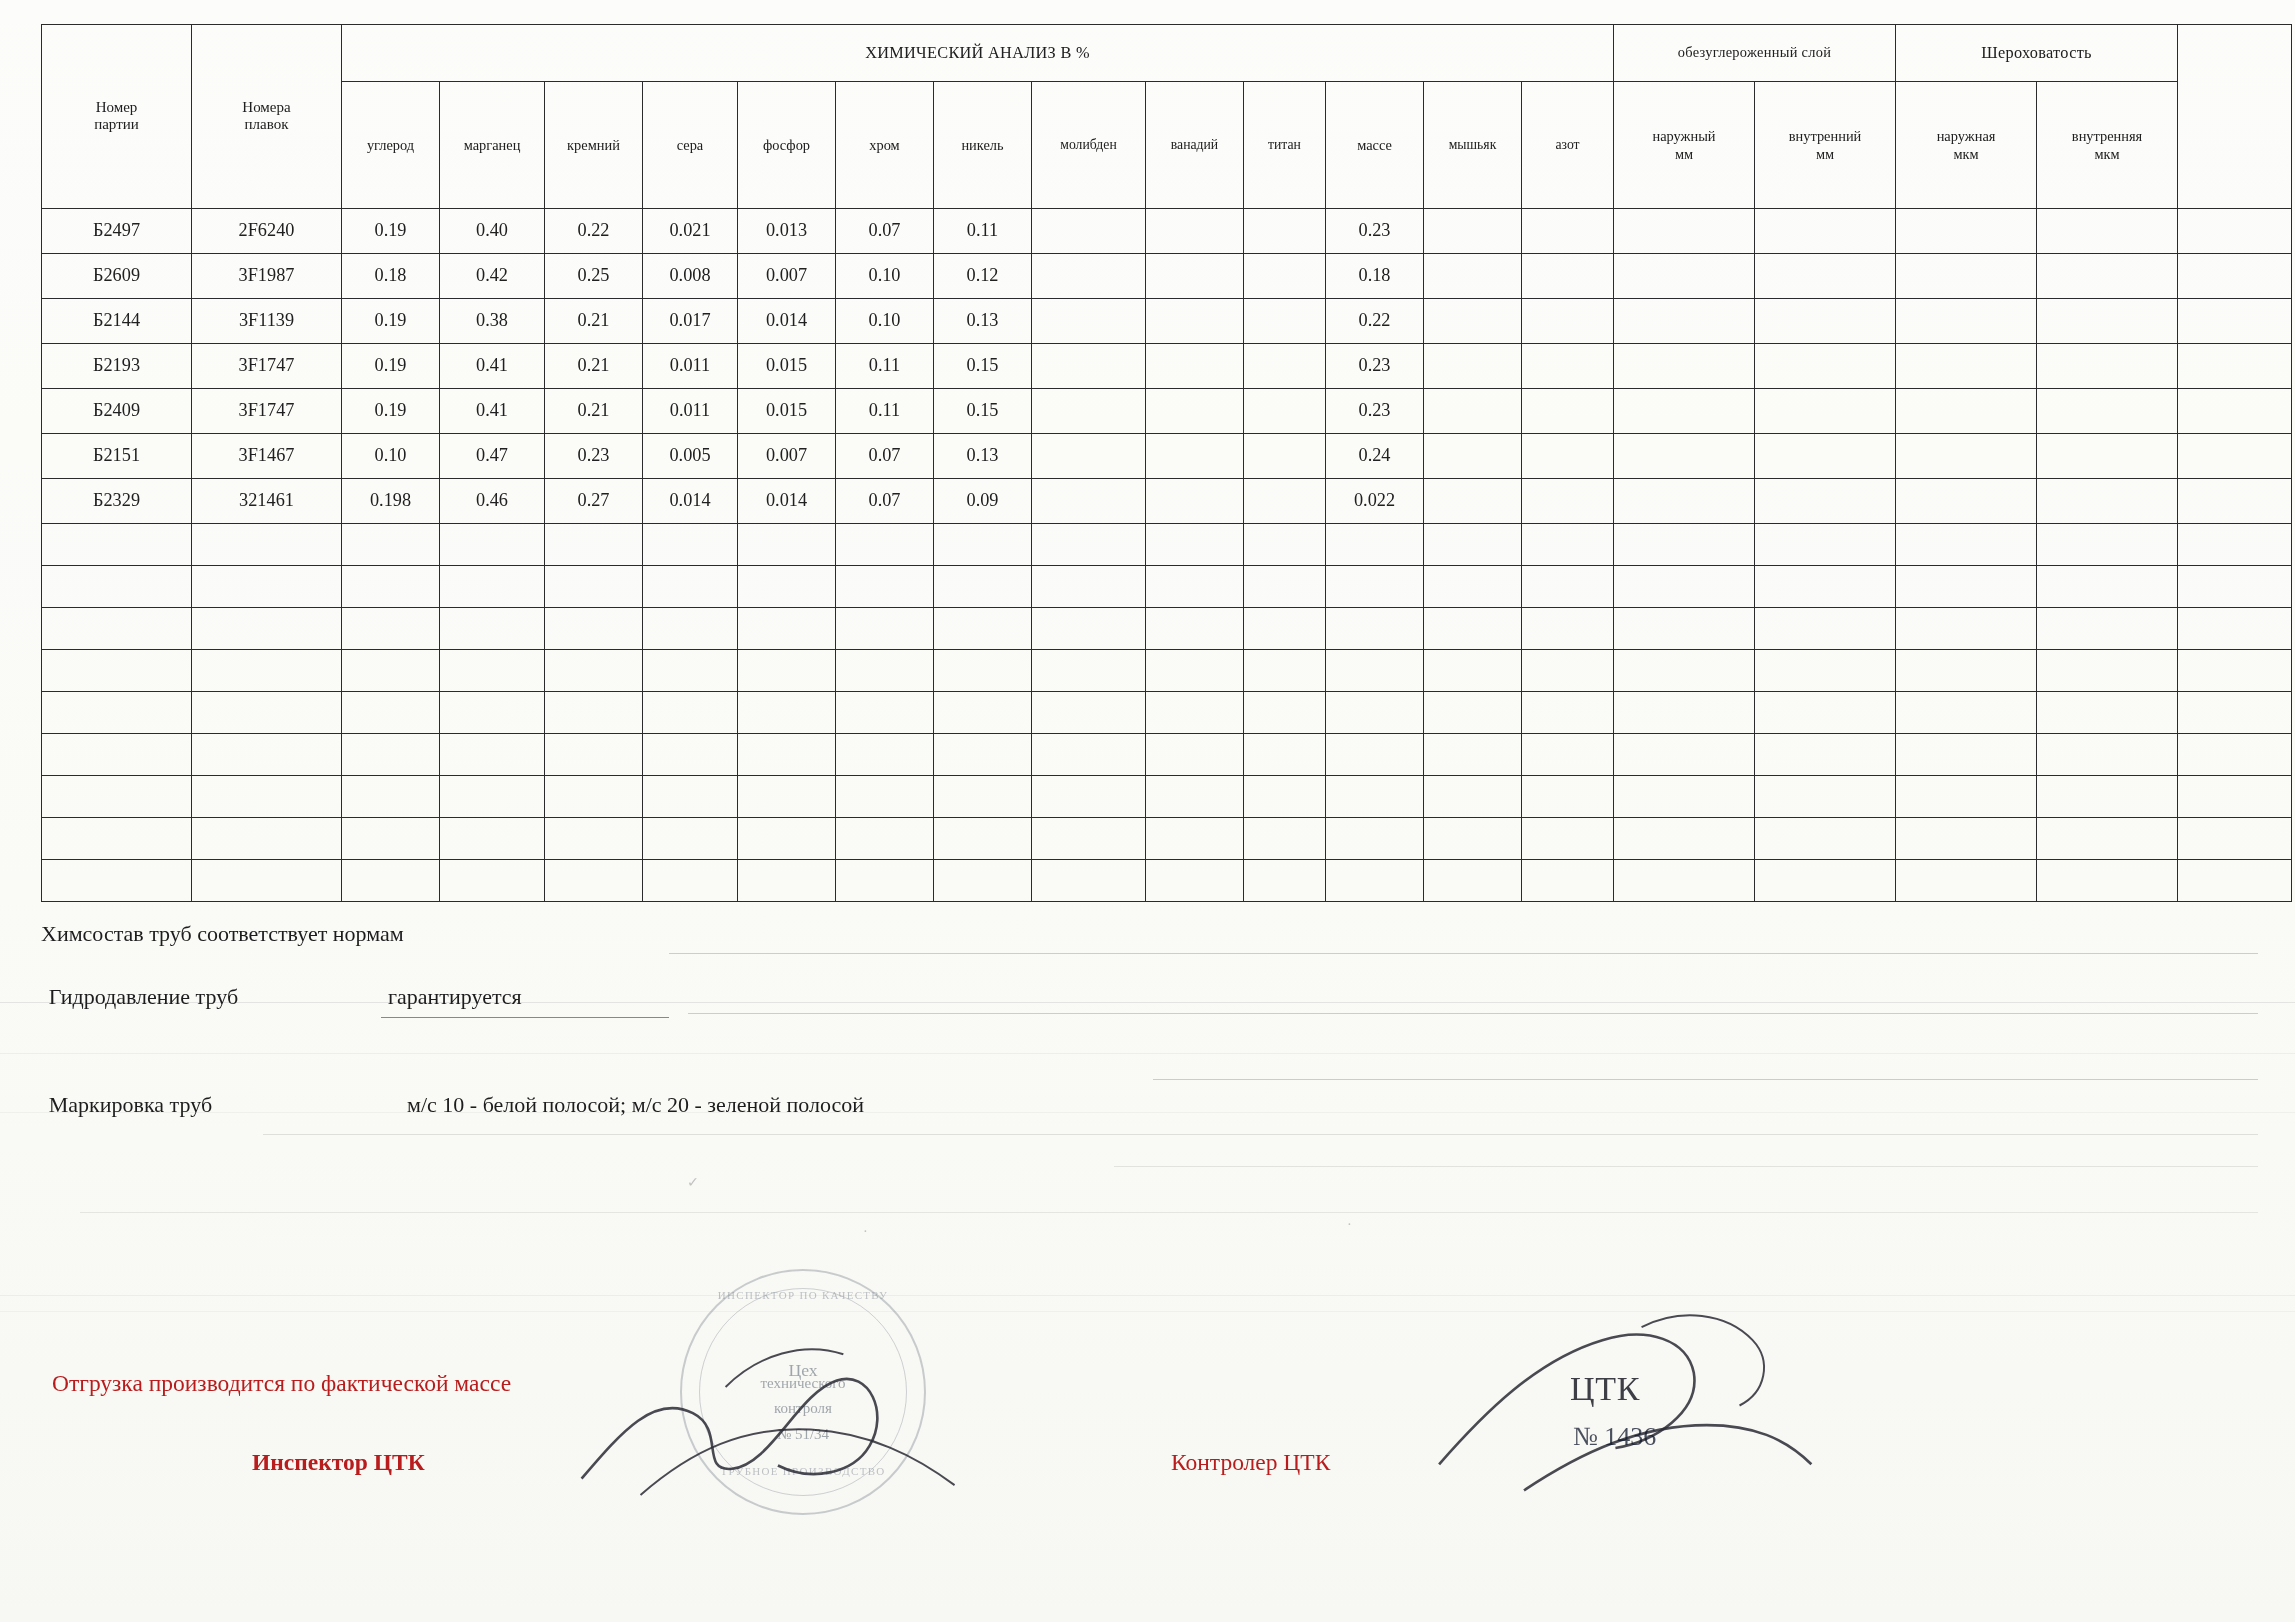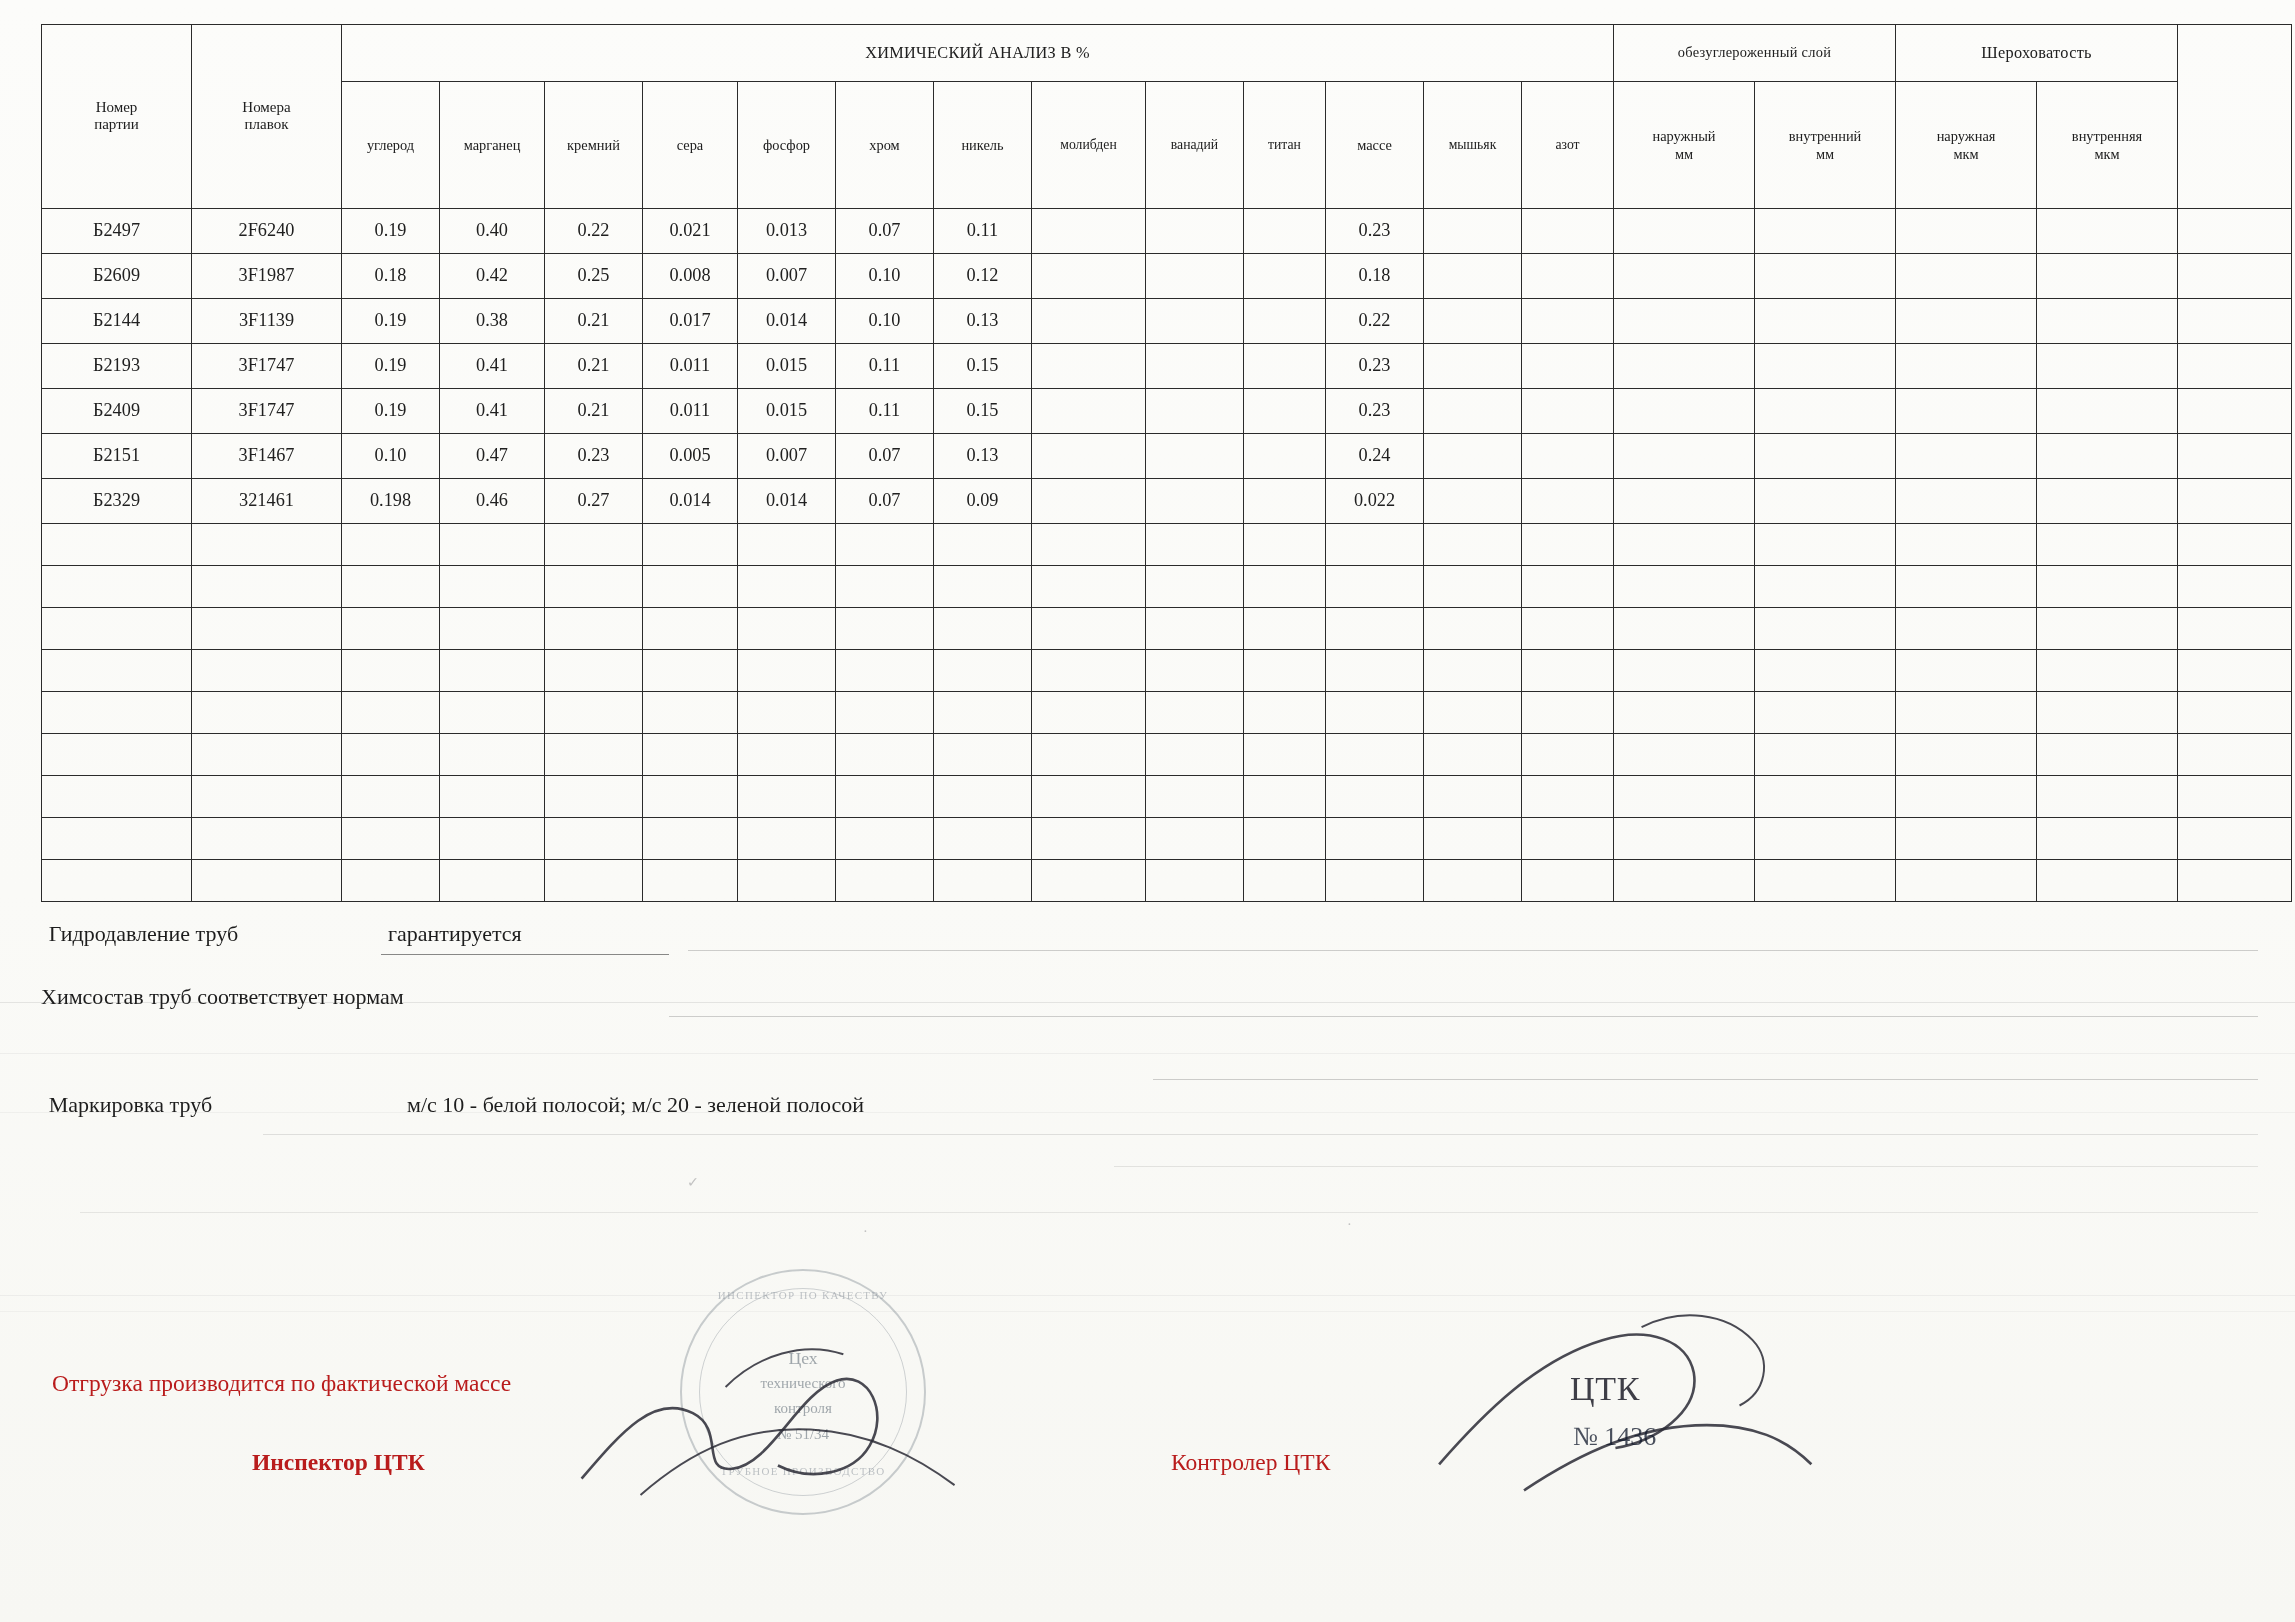--- a/index.html
+++ b/index.html
@@ -624,29 +624,29 @@
             <td></td>
             <td></td>
           </tr>
         </tbody>
     </table>
   </div>
 
   <div class="footer">
 
     <div class="line-row">
+      <span class="lbl" style="left:0;">Химсостав труб соответствует нормам</span>
+      <div class="ruleline" style="left:628px;top:37px;width:1589px;"></div>
+    </div>
+
+    <div class="line-row">
       <span class="lbl">Гидродавление труб</span>
       <span class="val" style="left:347px;">гарантируется</span>
       <div class="ruleline" style="left:340px;top:38px;width:288px;background:rgba(60,60,60,.6);"></div>
       <div class="ruleline" style="left:647px;top:34px;width:1570px;"></div>
-    </div>
-
-    <div class="line-row">
-      <span class="lbl" style="left:0;">Химсостав труб соответствует нормам</span>
-      <div class="ruleline" style="left:628px;top:37px;width:1589px;"></div>
     </div>
 
     <div class="line-row" style="height:98px;">
       <span class="lbl" style="top:50px;">Маркировка труб</span>
       <span class="val" style="left:366px;top:50px;">м/с 10 - белой полосой; м/с 20 - зеленой полосой</span>
       <div class="ruleline" style="left:1112px;top:37px;width:1105px;"></div>
       <div class="ruleline" style="left:222px;top:92px;width:1995px;opacity:.6;"></div>
     </div>
 
     <div class="line-row" style="height:78px;">
@@ -656,21 +656,21 @@
   </div>
 
   <span class="faint-mark" style="left:687px;top:1174px;">✓</span>
   <span class="faint-mark" style="left:863px;top:1223px;">·</span>
   <span class="faint-mark" style="left:1347px;top:1216px;">·</span>
 
   <div class="sig-area">
 
     <div class="stamp">
       <div class="stamp-arc" style="top:18.3px;">ИНСПЕКТОР ПО КАЧЕСТВУ</div>
-      <div class="stamp-text" style="top:76px;">Цех</div>
+      <div class="stamp-text" style="top:88px;">Цех</div>
       <div class="stamp-text" style="top:103px;font-size:15px;">технического</div>
       <div class="stamp-text" style="top:128px;font-size:15px;">контроля</div>
       <div class="stamp-text" style="top:154px;font-size:15px;">№ 51/34</div>
       <div class="stamp-arc" style="top:194px;">ТРУБНОЕ ПРОИЗВОДСТВО</div>
     </div>
 
     <svg width="458" height="216" viewBox="0 0 700 330" style="position:absolute;left:562px;top:1315px;">
       <path class="scribble" stroke-width="4" d="M30,250 C90,180 140,120 200,150 C250,175 210,240 260,235 C320,228 360,120 420,100 C470,84 500,150 470,200 C445,243 380,255 330,230"></path>
       <path class="scribble" stroke-width="3" d="M120,275 C200,205 280,170 380,175 C470,180 540,215 600,260"></path>
       <path class="scribble" stroke-width="3" d="M250,110 C300,60 370,40 430,60"></path>

